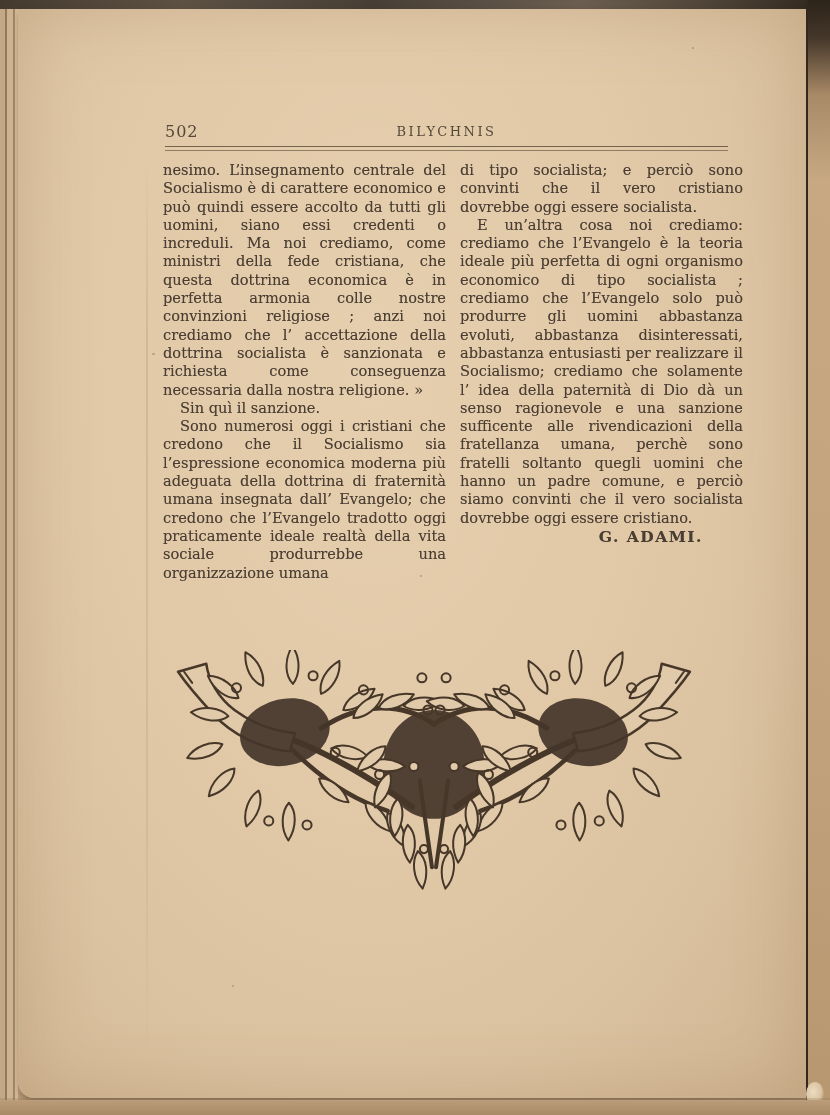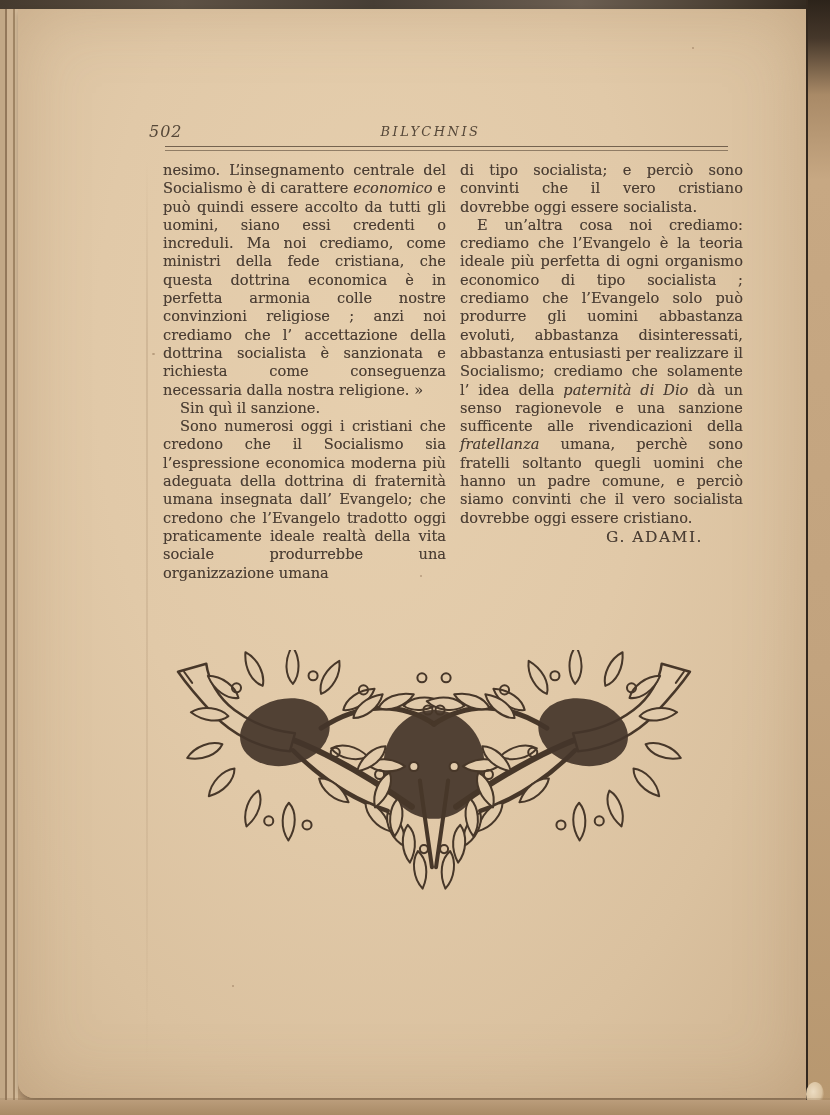--- a/index.html
+++ b/index.html
@@ -41,23 +41,22 @@
     border-bottom-left-radius:16px;
     box-shadow:inset 0 0 70px rgba(150,115,80,.28), 2px 4px 7px rgba(60,45,30,.45);
   }
   .crease{
     position:absolute;left:128px;top:150px;width:2px;height:910px;
     background:linear-gradient(180deg,rgba(140,110,80,0),rgba(140,110,80,.20) 20%,rgba(140,110,80,.14) 70%,rgba(140,110,80,0));
   }
   .speck{position:absolute;border-radius:50%;background:rgba(110,80,52,.38);}
   
   .pagehead{
-    position:absolute;left:131px;top:110px;width:563px;height:26px;
+    position:absolute;left:147px;top:110px;width:563px;height:26px;
     color:#564839;
-    font-style:italic;
   }
   .folio{position:absolute;left:0;top:3px;font-size:16px;letter-spacing:1px;}
   .journal{
     position:absolute;left:0;right:0;top:5px;text-align:center;
     font-size:13px;letter-spacing:2.5px;
   }
   .rule{
     position:absolute;left:147px;top:137px;width:563px;height:3px;
     border-top:1px solid rgba(86,70,54,.78);
     border-bottom:1px solid rgba(86,70,54,.58);
@@ -67,24 +66,24 @@
     position:absolute;left:145px;top:152px;width:580px;
     display:flex;gap:14px;
     color:#4a3d33;
     font-size:14.6px;line-height:18.3px;
     text-align:justify;
     text-shadow:0 0 .5px rgba(74,61,51,.45);
   }
   .col{width:283px;}
   .para{margin:0;}
   .para.indent{text-indent:17px;}
-  .it{font-style:italic;}
+  .it{}
   .signature{
     margin-top:1px;text-align:right;padding-right:40px;
-    font-size:15.5px;letter-spacing:1.5px;color:#4a3d33;
+    font-size:15.5px;letter-spacing:1.5px;color:#4a3d33;font-weight:bold;
   }
   
   .ornament{position:absolute;left:154px;top:641px;}
 </style>
 </head>
 <body>
 
 <div class="top-band"></div>
 <div class="left-stack"></div>
 

